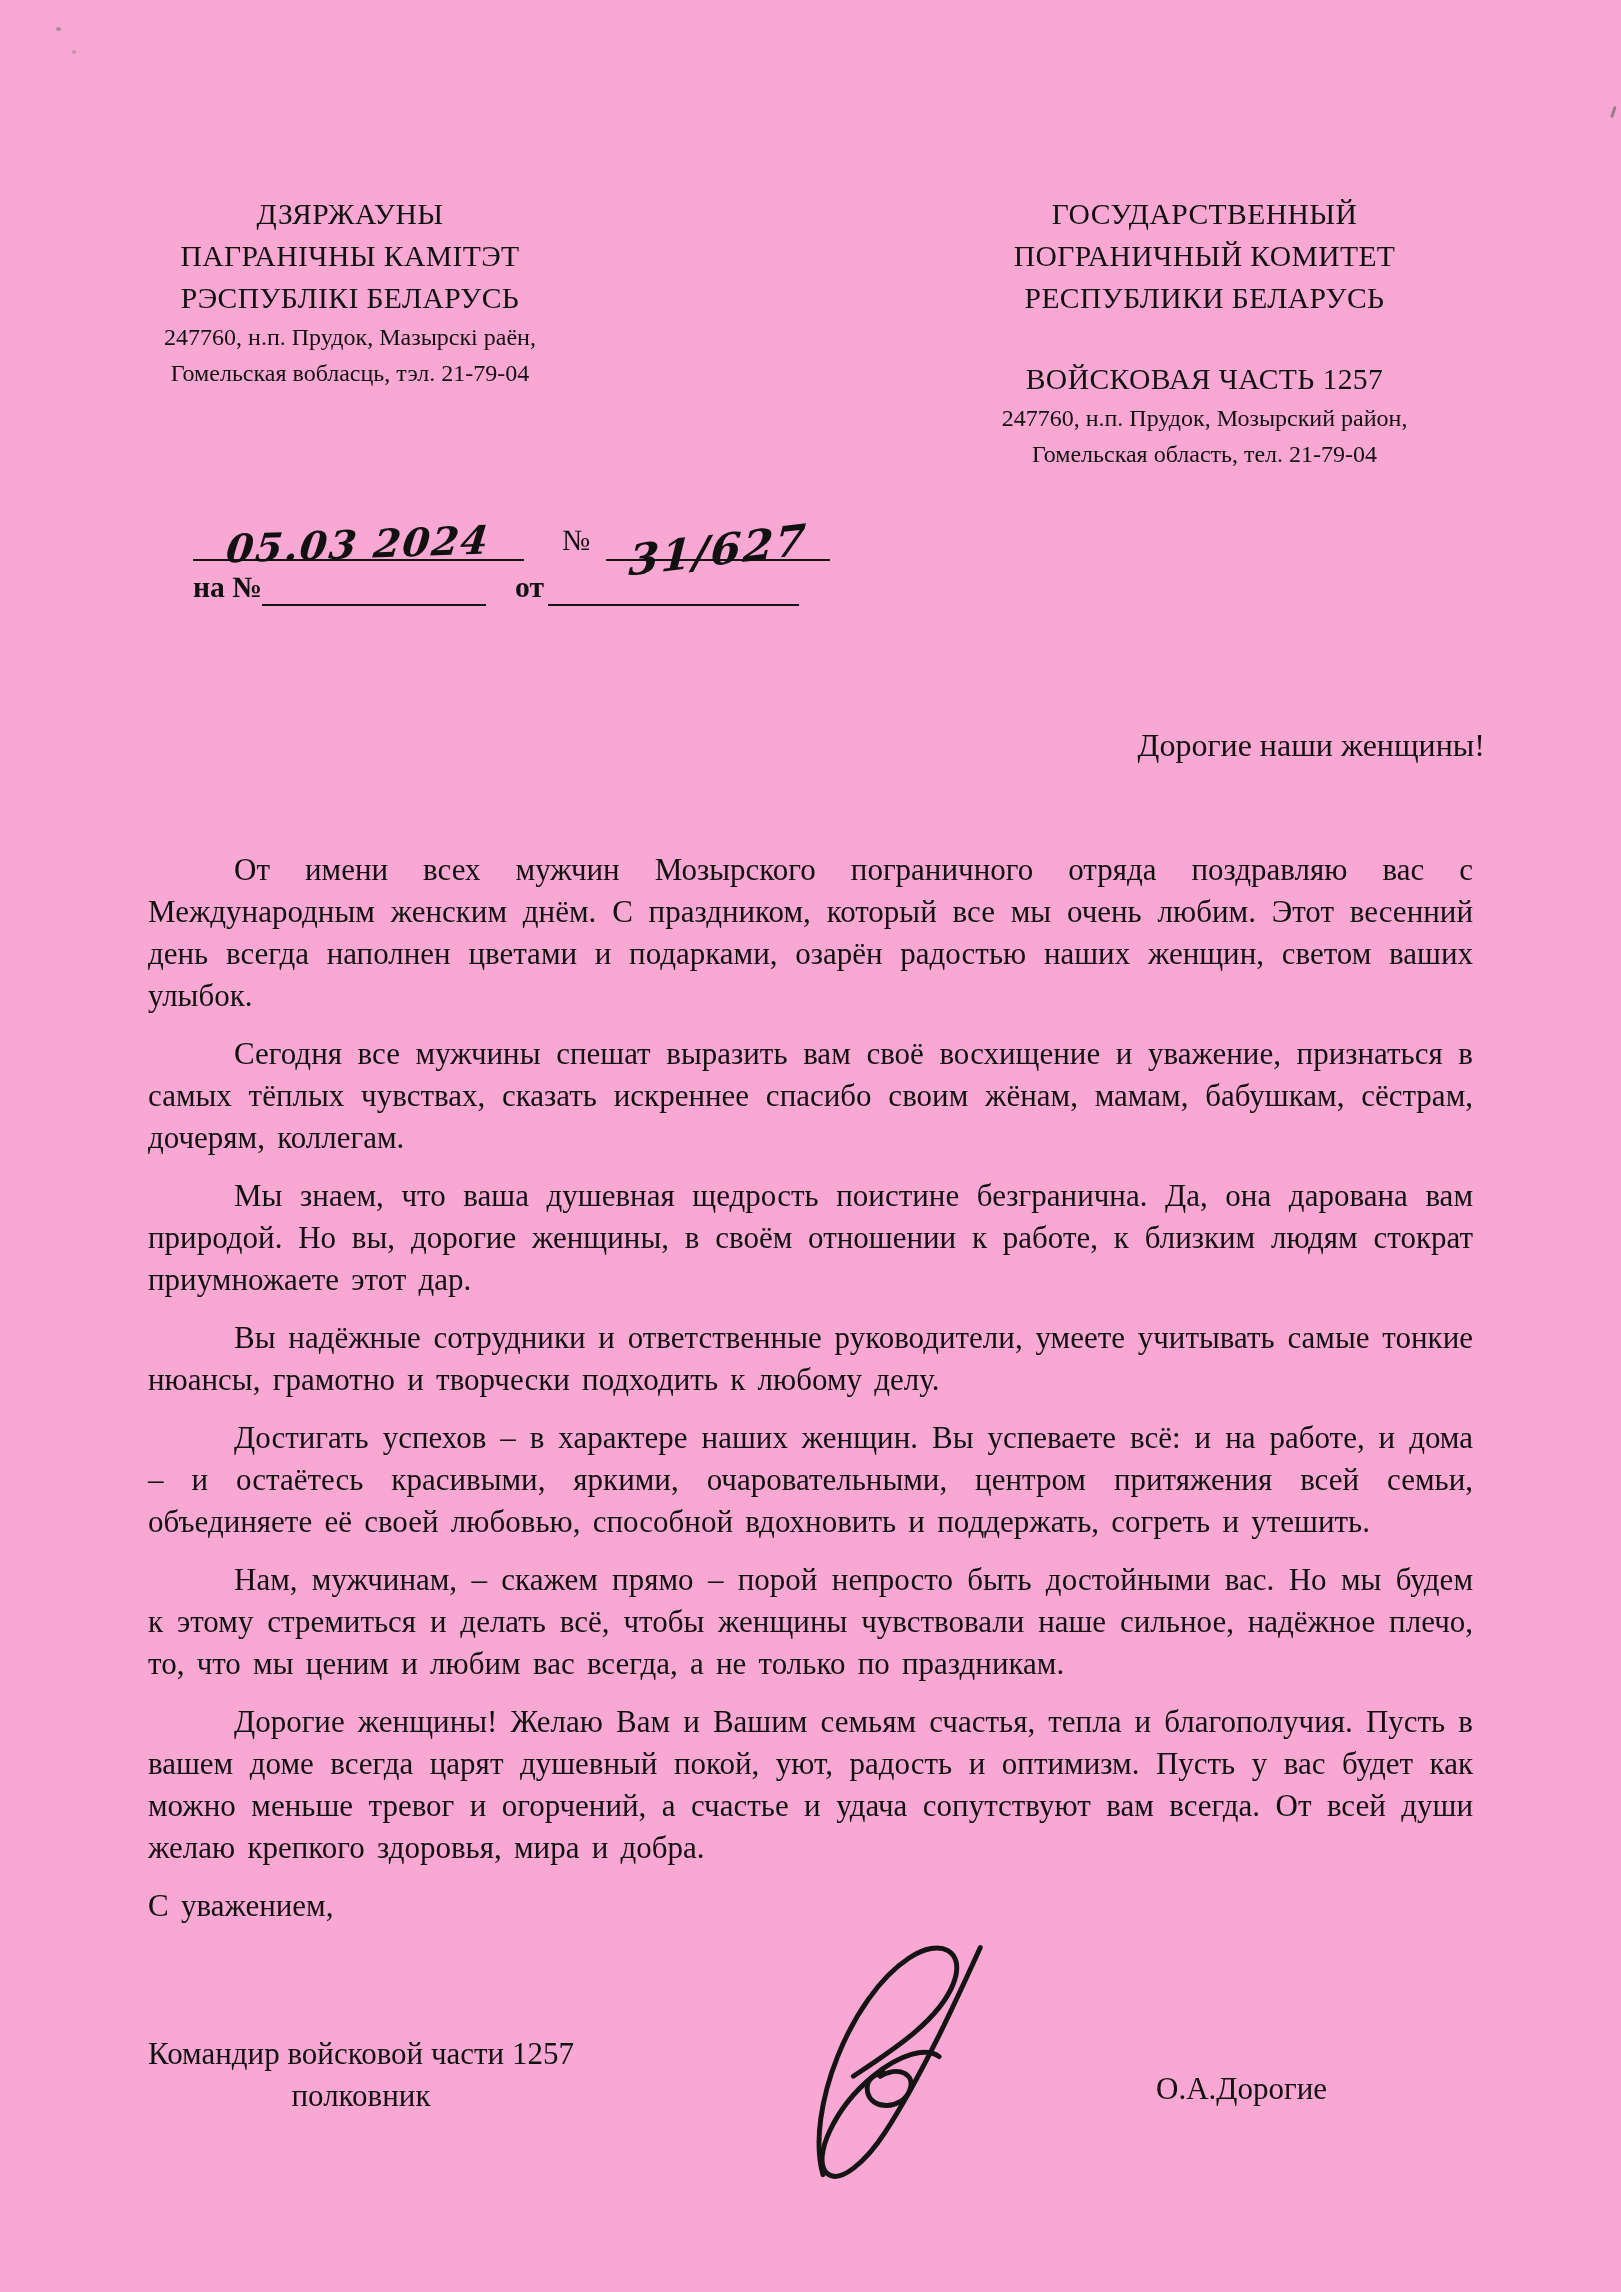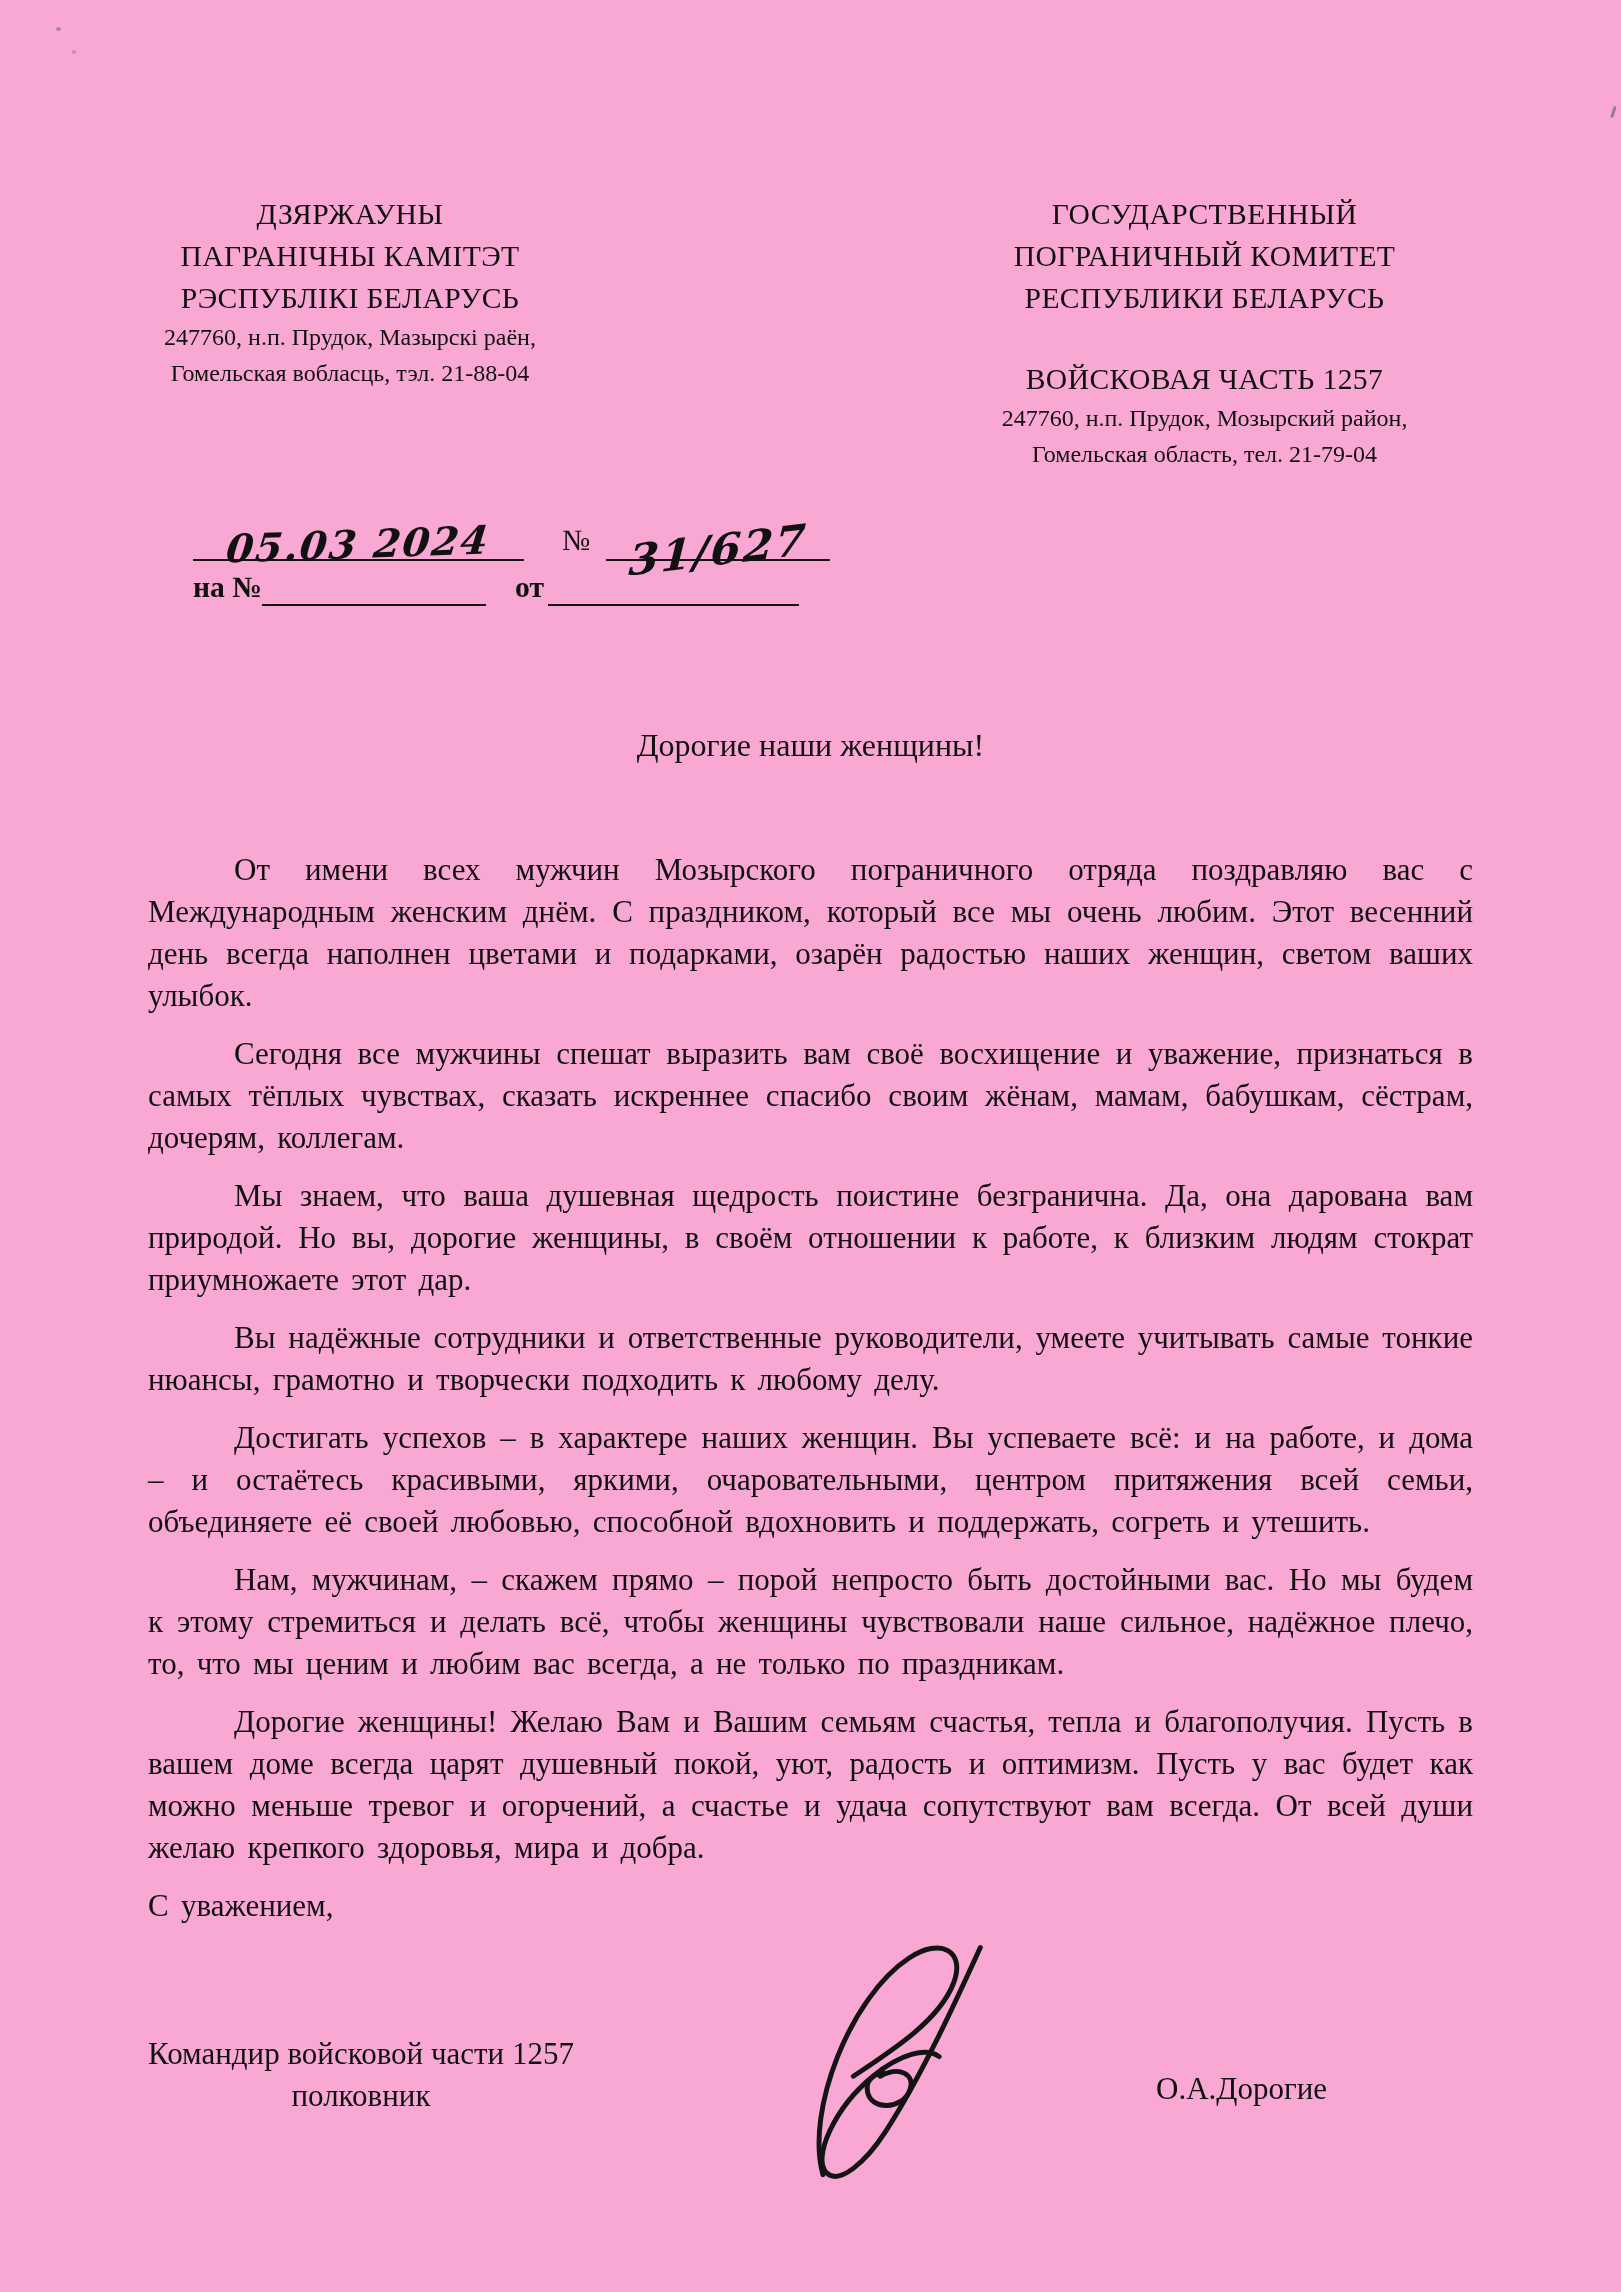--- a/index.html
+++ b/index.html
@@ -36,21 +36,21 @@
   }
   .hand.num{font-size:43px;transform:skewX(-10deg) rotate(-7deg);margin-bottom:-10.7px;}
   .no-label{margin-left:38px;padding-bottom:3.6px;white-space:nowrap;}
   .ref-row2{display:flex;align-items:flex-end;padding-left:193px;margin-top:3.6px;height:41px;font-weight:bold;}
   .blank{border-bottom:2.7px solid #141414;height:36px;}
   .blank1{width:224px;}
   .blank2{width:251px;margin-left:3.6px;}
   .ref-row2 .lbl{white-space:nowrap;padding-bottom:1.8px;}
   .ref-row2 .lbl.ot{margin-left:29px;}
   
-  .salutation{position:absolute;left:148px;top:727px;width:1325px;text-align:center;font-size:32px;}
+  .salutation{position:absolute;left:160px;top:727px;width:1325px;text-align:right;font-size:32px;}
   .content{position:absolute;left:148px;top:849px;width:1325px;}
   .content p{
     margin:0 0 16px 0;
     font-size:31px;line-height:42px;
     text-align:justify;text-indent:86px;
     word-spacing:4.5px;
   }
   .closing{margin-top:23px;margin-left:59px;font-size:31px;text-indent:0 !important;text-align:left !important;}
   .sign-row{position:relative;margin-top:106px;height:233px;text-align:center;}
   .sign-left{position:absolute;left:0;top:0;font-size:31px;line-height:42px;white-space:nowrap;}
@@ -70,21 +70,21 @@
   <span class="speck sp1"></span>
   <span class="speck sp2"></span>
   <span class="tick"></span>
 
   <div class="org-block left">
     <div class="org-line">ДЗЯРЖАУНЫ</div>
     <div class="org-line">ПАГРАНІЧНЫ КАМІТЭТ</div>
     <div class="org-line">РЭСПУБЛІКІ БЕЛАРУСЬ</div>
     <div class="addr">
       <div>247760, н.п. Прудок, Мазырскі раён,</div>
-      <div>Гомельская вобласць, тэл. 21-88-04</div>
+      <div>Гомельская вобласць, тэл. 21-79-04</div>
     </div>
   </div>
 
   <div class="org-block right">
     <div class="org-line">ГОСУДАРСТВЕННЫЙ</div>
     <div class="org-line">ПОГРАНИЧНЫЙ КОМИТЕТ</div>
     <div class="org-line">РЕСПУБЛИКИ БЕЛАРУСЬ</div>
     <div class="unit-line">ВОЙСКОВАЯ ЧАСТЬ 1257</div>
     <div class="addr">
       <div>247760, н.п. Прудок, Мозырский район,</div>

